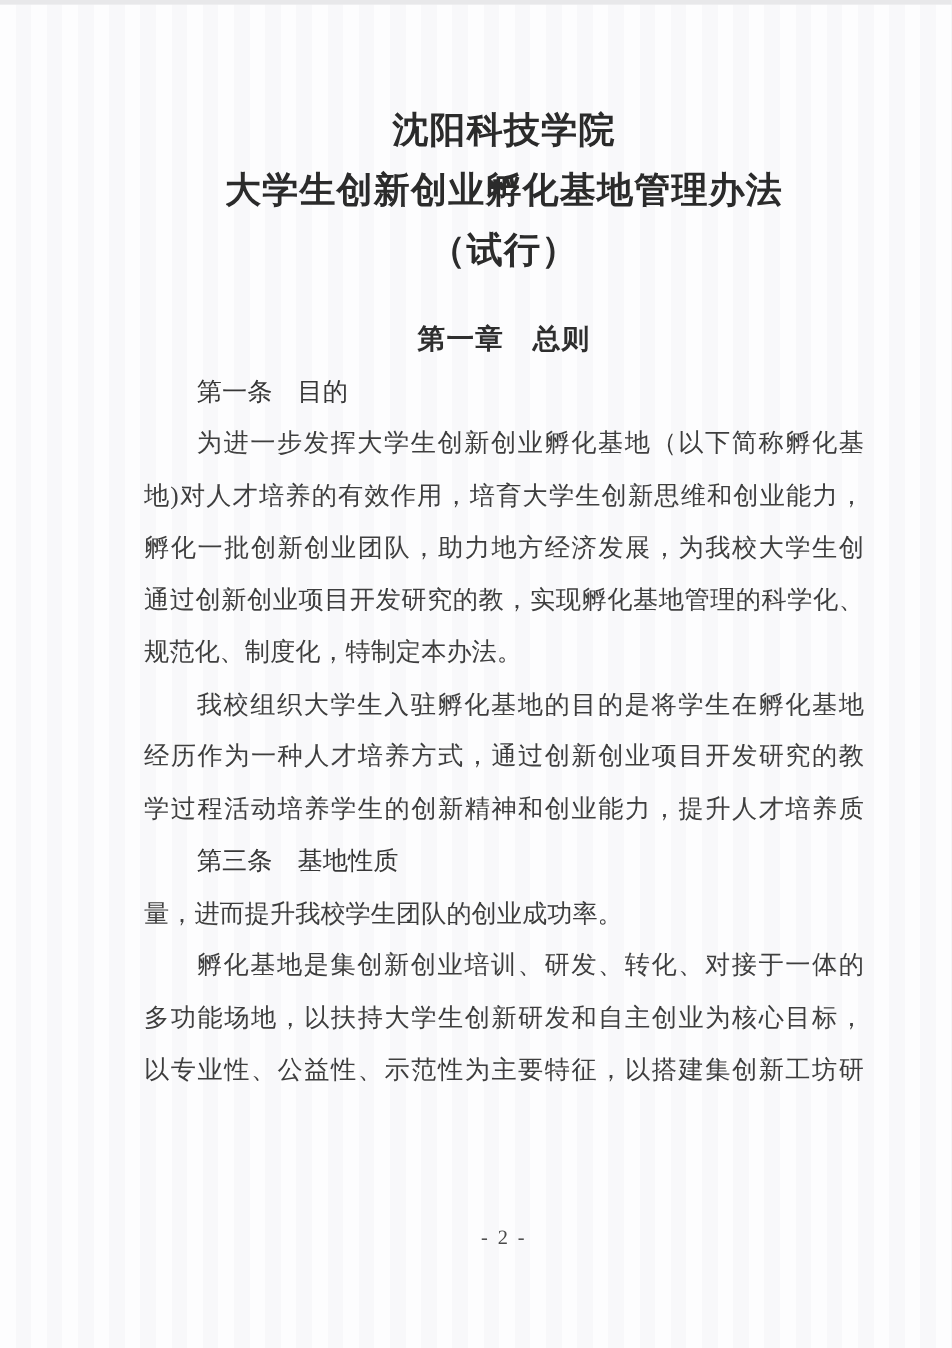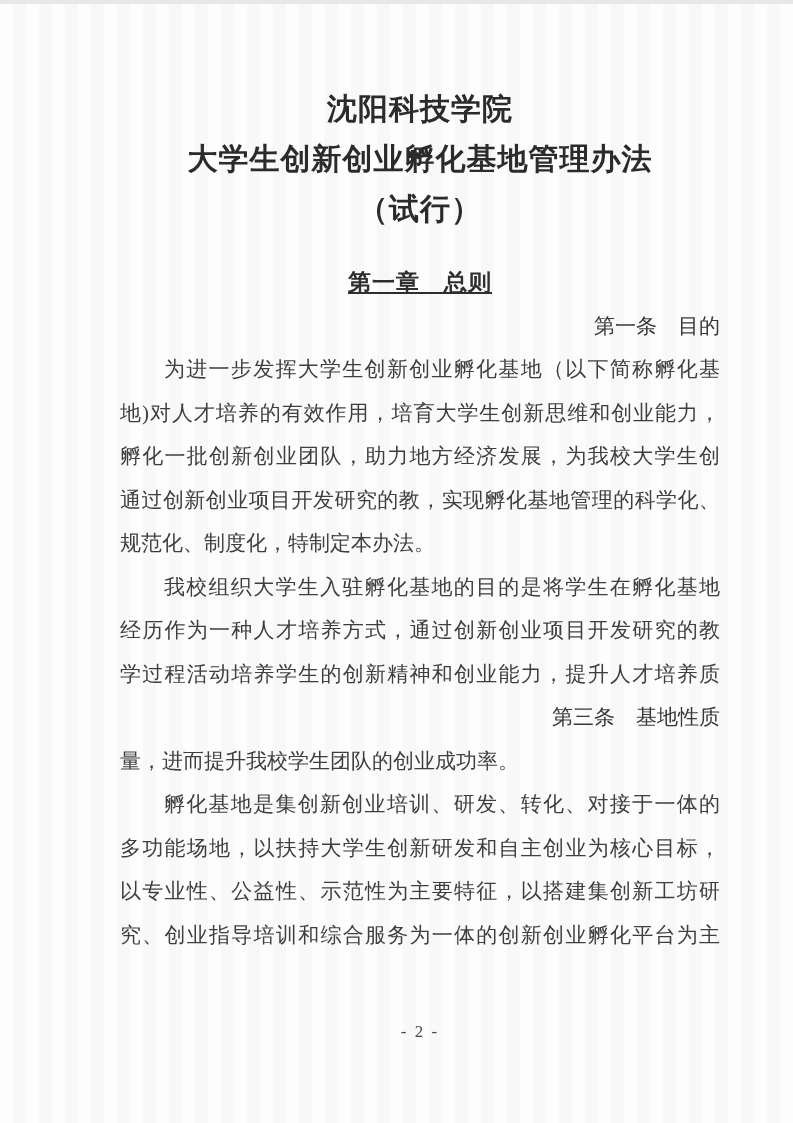--- a/index.html
+++ b/index.html
@@ -45,33 +45,31 @@
   }
   .line {
     white-space: nowrap;
   }
   .chapter {
     text-align: center;
     font-weight: bold;
     font-size: 23px;
     color: #2e2e2e;
     letter-spacing: 1px;
-    text-decoration: underline;
   }
   .indent {
     padding-left: 44px;
   }
   .fill {
     text-align: justify;
     text-align-last: justify;
     white-space: normal;
   }
   .heading {
     color: #373737;
-    text-align: right;
   }
   .footer {
     position: absolute;
     top: 1018px;
     left: 120px;
     width: 600px;
     text-align: center;
     font-size: 17px;
     color: #4a4a4a;
     letter-spacing: 2px;
@@ -98,18 +96,17 @@
       <div class="line fill">通过创新创业项目开发研究的教，实现孵化基地管理的科学化、</div>
       <div class="line">规范化、制度化，特制定本办法。</div>
       <div class="line indent fill">我校组织大学生入驻孵化基地的目的是将学生在孵化基地</div>
       <div class="line fill">经历作为一种人才培养方式，通过创新创业项目开发研究的教</div>
       <div class="line fill">学过程活动培养学生的创新精神和创业能力，提升人才培养质</div>
       <div class="line indent heading">第三条　基地性质</div>
       <div class="line">量，进而提升我校学生团队的创业成功率。</div>
       <div class="line indent fill">孵化基地是集创新创业培训、研发、转化、对接于一体的</div>
       <div class="line fill">多功能场地，以扶持大学生创新研发和自主创业为核心目标，</div>
       <div class="line fill">以专业性、公益性、示范性为主要特征，以搭建集创新工坊研</div>
-      <div class="line fill">究、创业指导培训和综合服务为一体的创新创业孵化平台为主</div>
     </div>
 
   <div class="footer">- 2 -</div>
 
 </div>
 
 </body></html>

